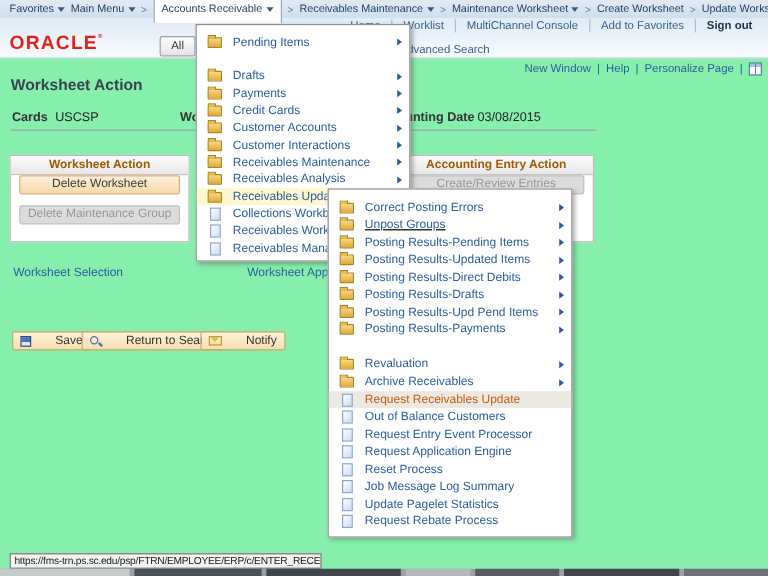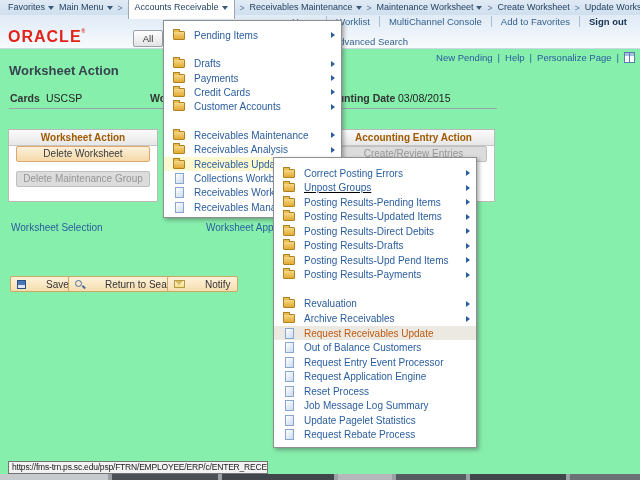--- a/index.html
+++ b/index.html
@@ -133,21 +133,21 @@
         <span class="util-link">Add to Favorites</span>
         <span class="util-link signout">Sign out</span>
       </div>
     <div class="logo"><span>ORACLE</span><span class="tm">®</span></div>
     <div class="all-btn">All</div>
     <div class="adv-search">Advanced Search</div>
   </div>
 
   <div class="content">
     <div class="page-links">
-        <span class="plink">New Pending</span>
+        <span class="plink">New Window</span>
         <span class="plink-sep">|</span>
         <span class="plink">Help</span>
         <span class="plink-sep">|</span>
         <span class="plink">Personalize Page</span>
         <span class="plink-sep">|</span>
         <span class="grid-icon"></span>
       </div>
     <div class="page-title">Worksheet Action</div>
 
     <span class="fld lbl" style="left:10px">Cards</span>
@@ -213,20 +213,25 @@
       <div class="menu-row" style="top: 64.4px;">
         <span class="folder-icon"></span>
         <span class="mlabel">Credit Cards</span>
         <span class="arrow"></span>
       </div>
       <div class="menu-row" style="top: 78.75px;">
         <span class="folder-icon"></span>
         <span class="mlabel">Customer Accounts</span>
         <span class="arrow"></span>
       </div>
+      <div class="menu-row" style="top: 93.1px;">
+        <span class="folder-icon"></span>
+        <span class="mlabel">Customer Interactions</span>
+        <span class="arrow"></span>
+      </div>
       <div class="menu-row" style="top: 107.45px;">
         <span class="folder-icon"></span>
         <span class="mlabel">Receivables Maintenance</span>
         <span class="arrow"></span>
       </div>
       <div class="menu-row" style="top: 121.8px;">
         <span class="folder-icon"></span>
         <span class="mlabel">Receivables Analysis</span>
         <span class="arrow"></span>
       </div>

